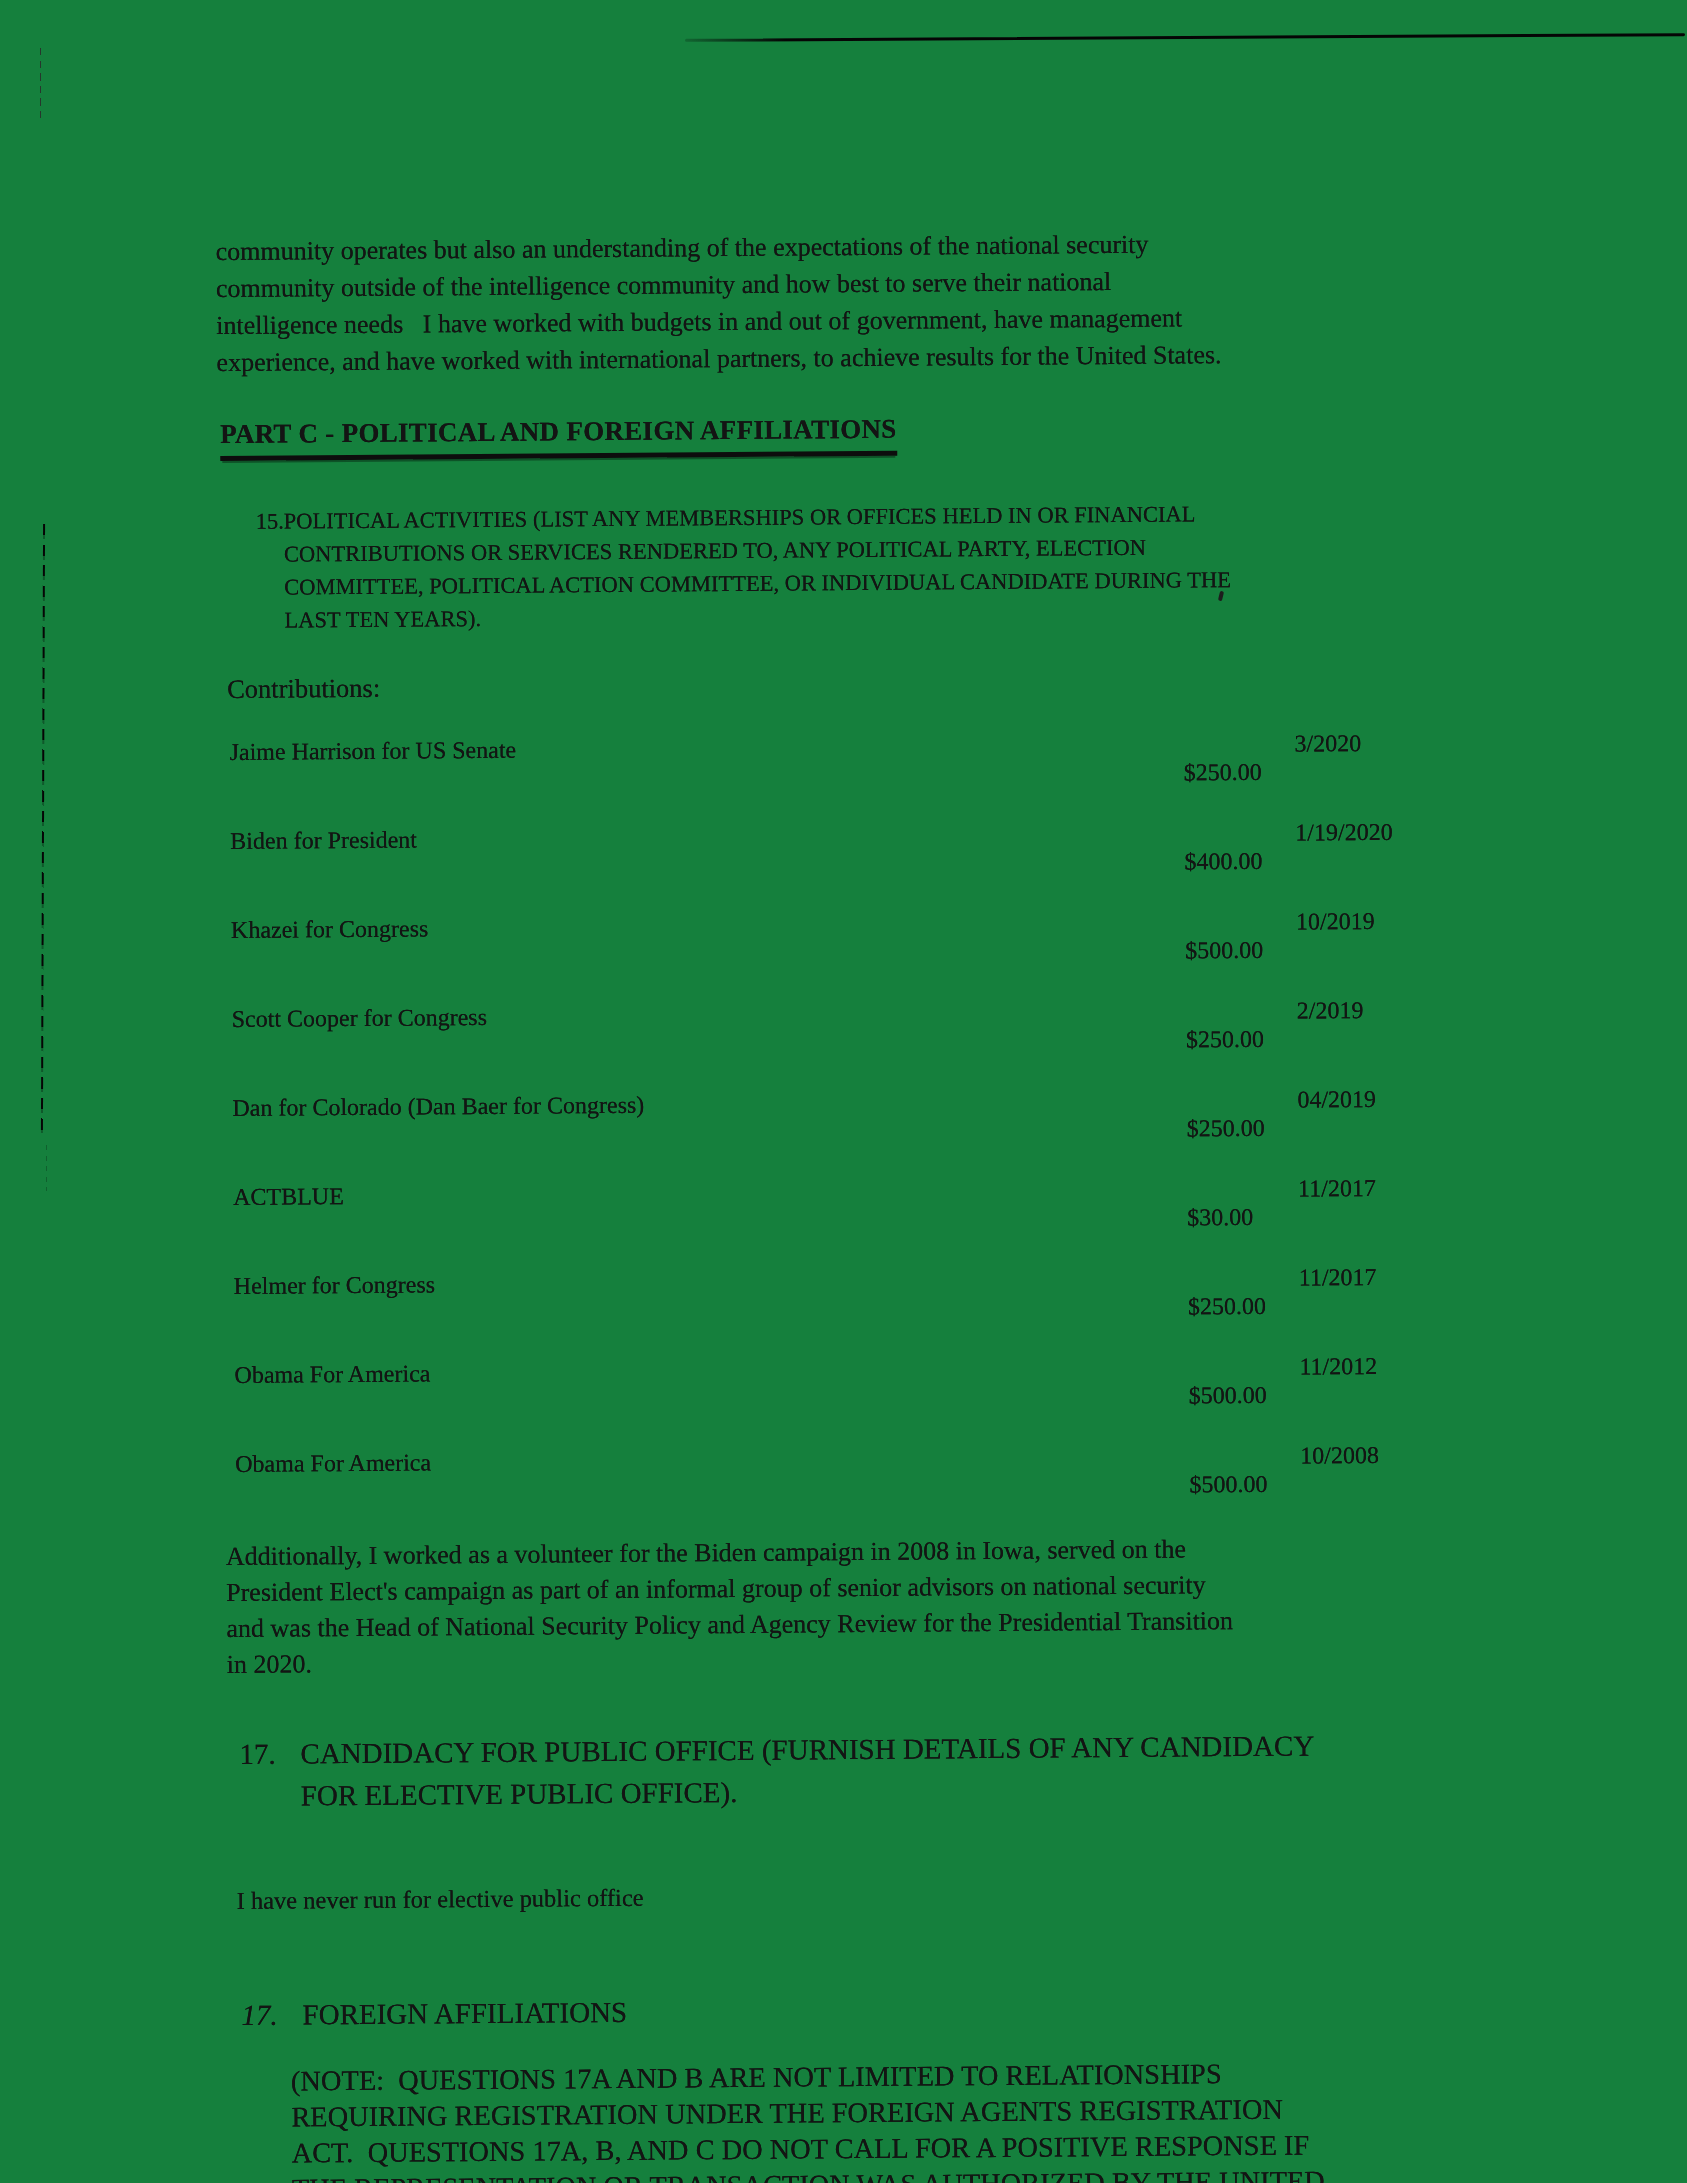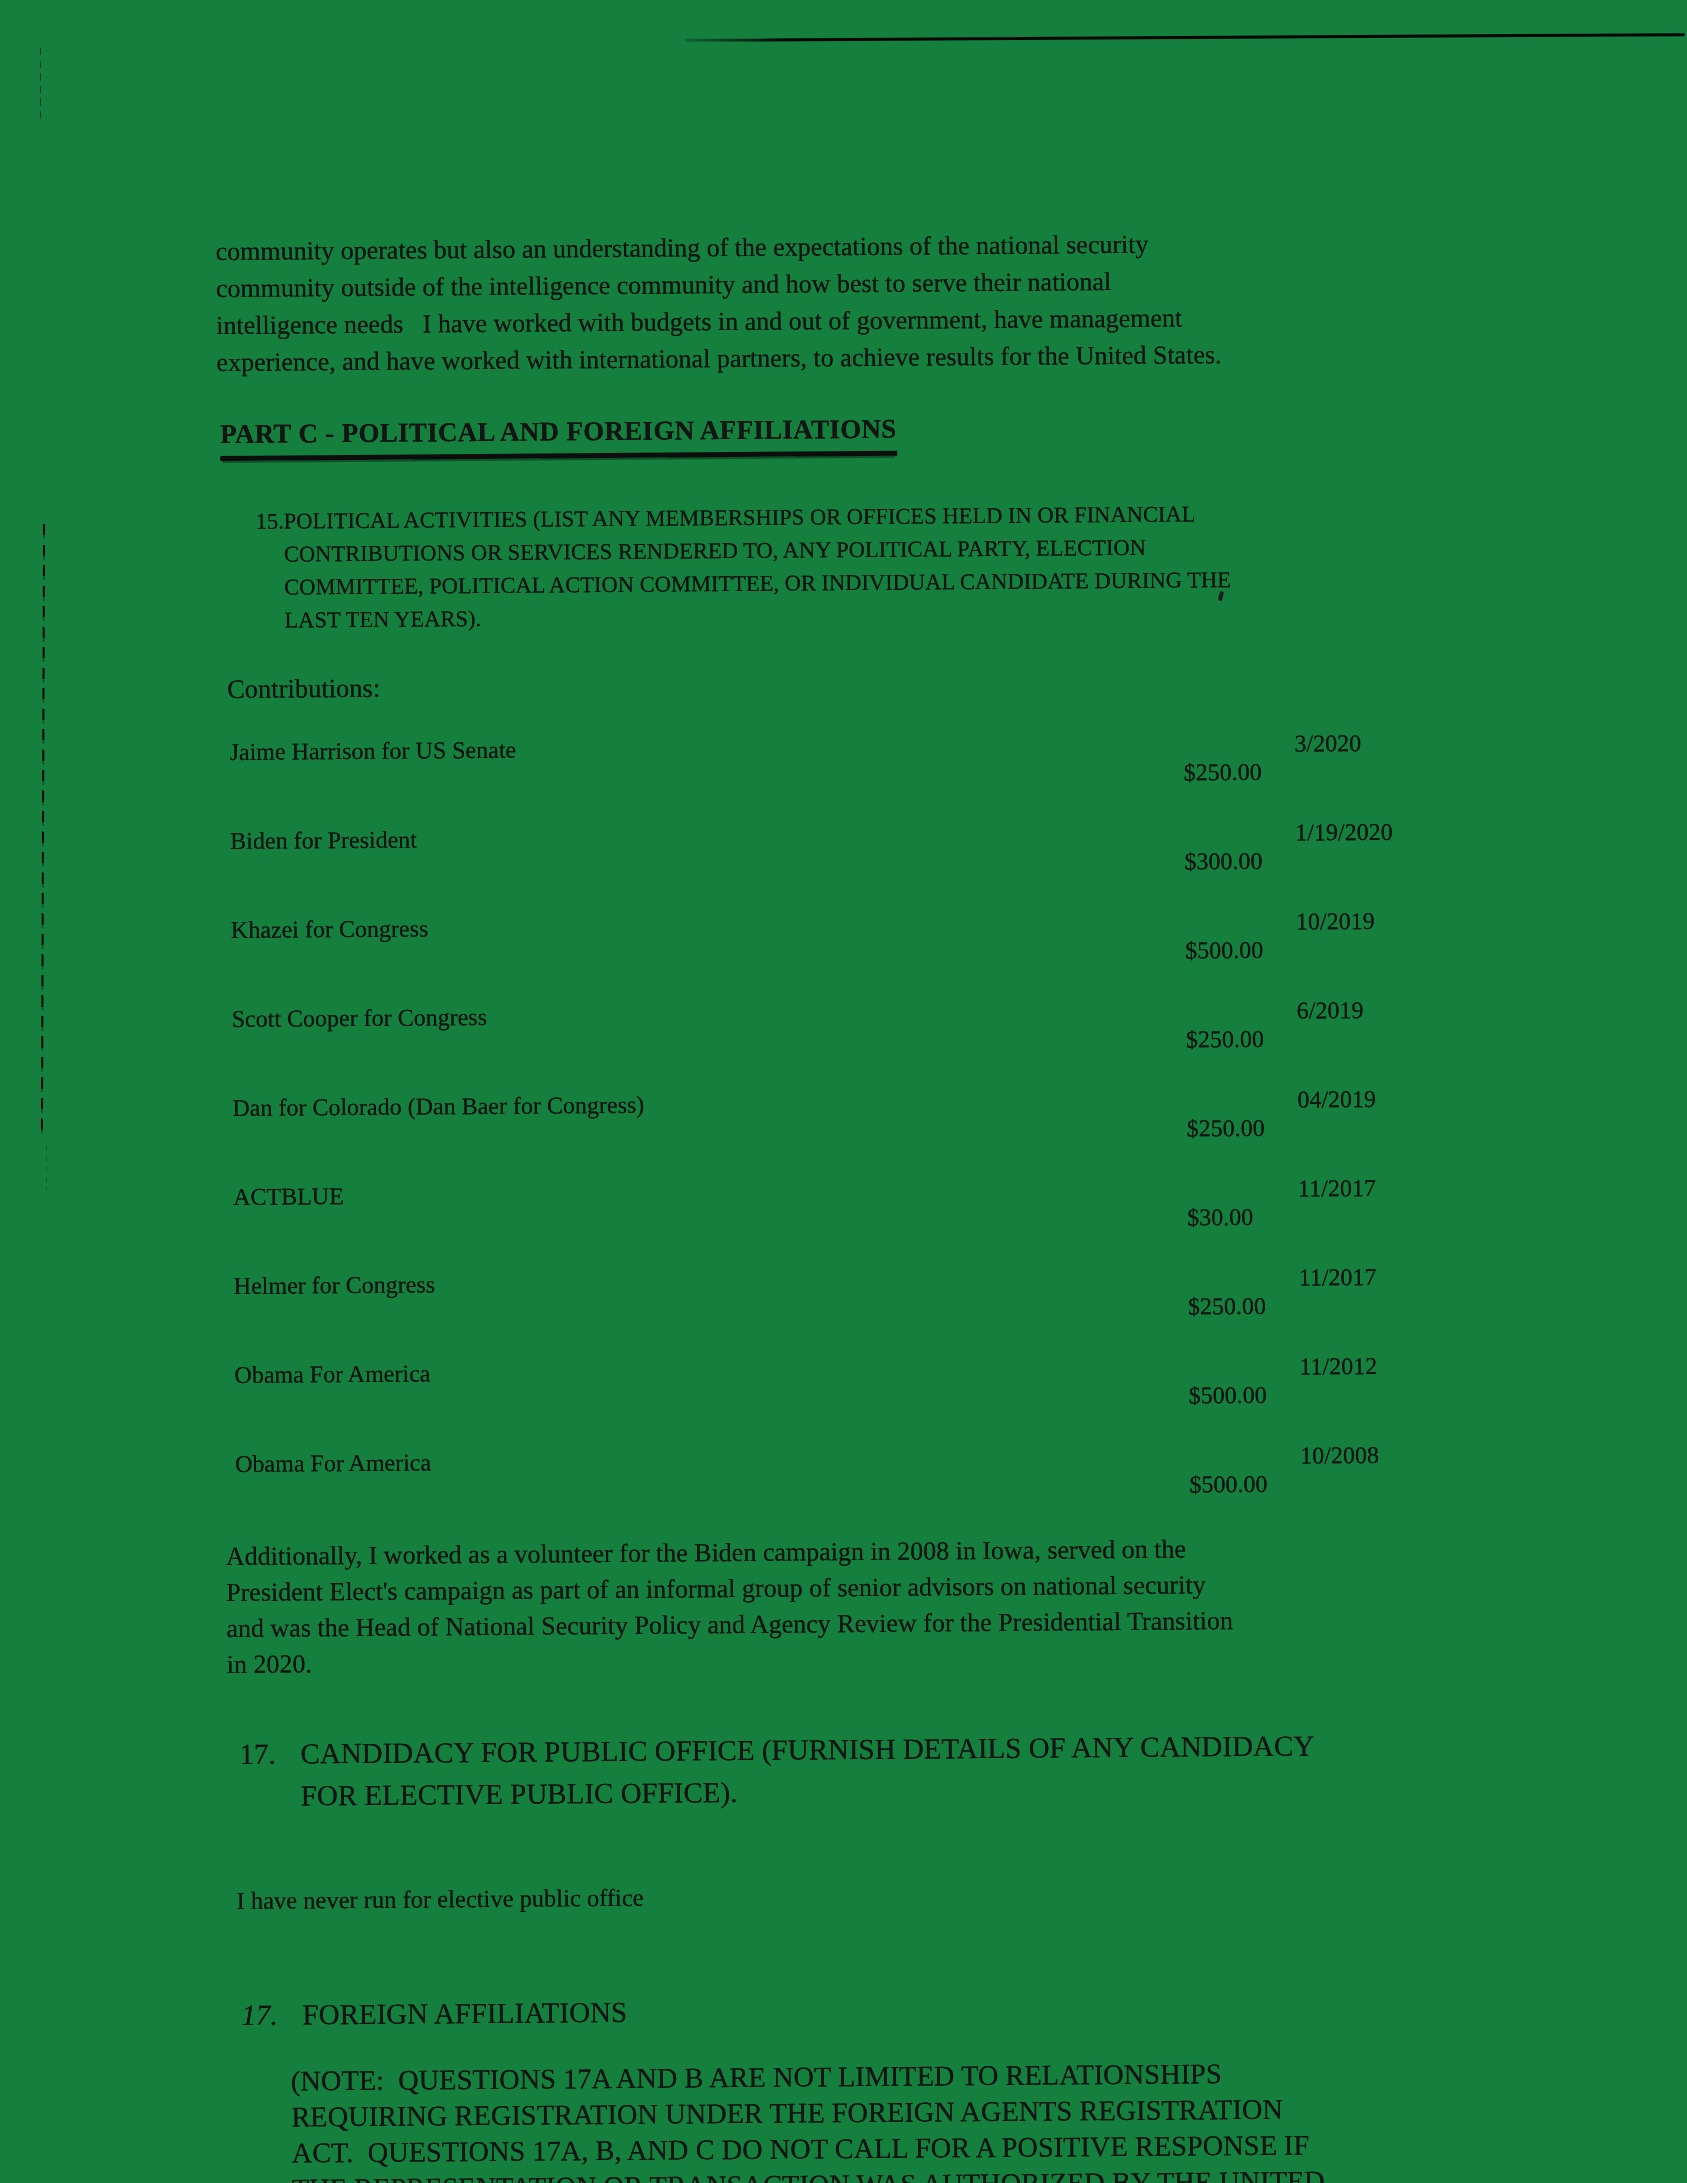--- a/index.html
+++ b/index.html
@@ -125,32 +125,32 @@
     <div class="contrib-label">Contributions:</div>
 
     <div class="rows">
       <div class="crow">
         <span class="cname">Jaime Harrison for US Senate</span>
         <span class="camt">$250.00</span>
         <span class="cdate">3/2020</span>
       </div>
       <div class="crow">
         <span class="cname">Biden for President</span>
-        <span class="camt">$300.00</span>
+        <span class="camt">$400.00</span>
         <span class="cdate">1/19/2020</span>
       </div>
       <div class="crow">
         <span class="cname">Khazei for Congress</span>
         <span class="camt">$500.00</span>
         <span class="cdate">10/2019</span>
       </div>
       <div class="crow">
         <span class="cname">Scott Cooper for Congress</span>
         <span class="camt">$250.00</span>
-        <span class="cdate">6/2019</span>
+        <span class="cdate">2/2019</span>
       </div>
       <div class="crow">
         <span class="cname">Dan for Colorado (Dan Baer for Congress)</span>
         <span class="camt">$250.00</span>
         <span class="cdate">04/2019</span>
       </div>
       <div class="crow">
         <span class="cname">ACTBLUE</span>
         <span class="camt">$30.00</span>
         <span class="cdate">11/2017</span>

